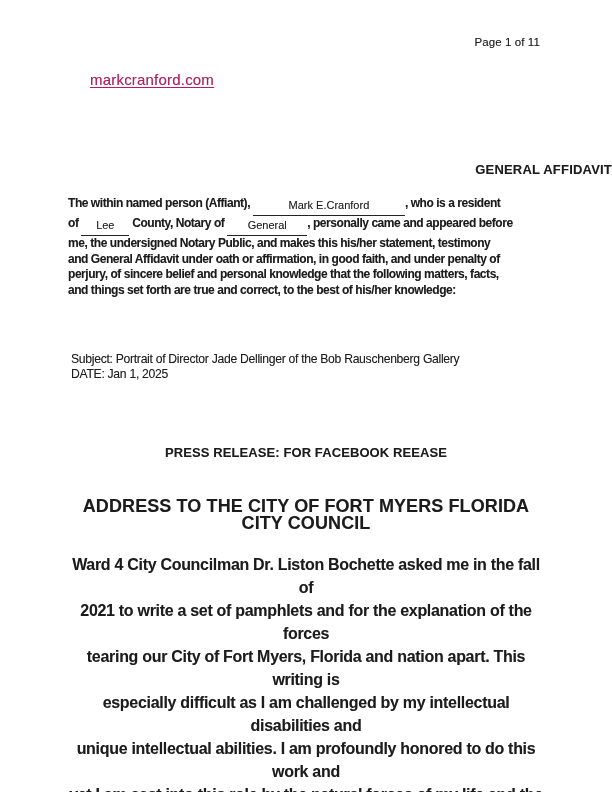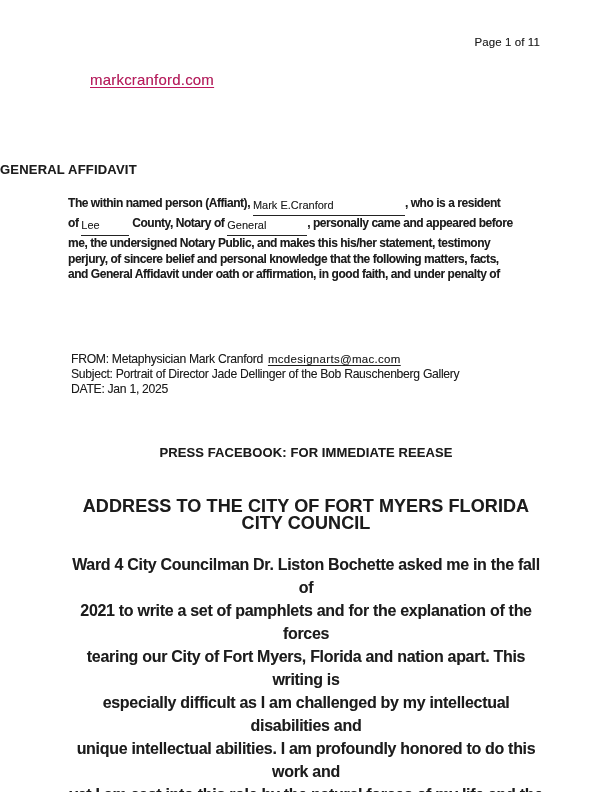--- a/index.html
+++ b/index.html
@@ -41,21 +41,21 @@
     letter-spacing: 0.3px;
     white-space: nowrap;
   }
   .banner .suffix { font-size: 11px; letter-spacing: 0.2px; }
 
   .doc-title {
     position: absolute;
     top: 162px;
     left: 0;
     width: 100%;
-    text-align: left;
+    text-align: right;
     font-size: 13px;
     font-weight: 700;
     letter-spacing: 0.2px;
     margin: 0;
   }
 
   .affidavit-par {
     position: absolute;
     top: 196px;
     left: 68px;
@@ -63,21 +63,21 @@
     font-size: 12px;
     font-weight: 700;
     letter-spacing: -0.45px;
     line-height: 15.6px;
   }
   .aff-line { white-space: nowrap; }
 
   .blank {
     display: inline-block;
     border-bottom: 1.4px solid #222222;
-    text-align: left;
+    text-align: center;
     vertical-align: -3px;
     height: 14px;
     line-height: 11px;
   }
   .blank .fill {
     font-weight: 400;
     font-size: 11px;
     letter-spacing: 0;
     display: inline-block;
     transform: translateY(-1px);
@@ -147,31 +147,31 @@
 
   <div class="site-link">markcranford.com</div>
 
 
   <h1 class="doc-title">GENERAL AFFIDAVIT</h1>
 
   <div class="affidavit-par" id="affidavit-paragraph">
       <div class="aff-line"><span>The within named person (Affiant), </span><span class="blank" style="width: 152px;"><span class="fill">Mark E.Cranford</span></span><span>, who is a resident</span></div>
       <div class="aff-line"><span>of </span><span class="blank" style="width: 48px;"><span class="fill">Lee</span></span><span> County, Notary of </span><span class="blank" style="width: 80px;"><span class="fill">General</span></span><span>, personally came and appeared before</span></div>
       <div class="aff-line"><span>me, the undersigned Notary Public, and makes this his/her statement, testimony</span></div>
+      <div class="aff-line"><span>and General Affidavit under oath or affirmation, in good faith, and under penalty of</span></div>
       <div class="aff-line"><span>perjury, of sincere belief and personal knowledge that the following matters, facts,</span></div>
-      <div class="aff-line"><span>and General Affidavit under oath or affirmation, in good faith, and under penalty of</span></div>
+      <div class="aff-line"><span>and things set forth are true and correct, to the best of his/her knowledge:</span></div>
     </div>
 
   <div class="memo">
-    <div class="memo-line"><span>FROM: Metaphysician Mark Cranford</span><span class="email">mcdesignarts@mac.com</span></div>
     <div class="memo-line">Subject: Portrait of Director Jade Dellinger of the Bob Rauschenberg Gallery</div>
     <div class="memo-line">DATE: Jan 1, 2025</div>
   </div>
 
-  <div class="press-heading">PRESS FACEBOOK: FOR IMMEDIATE REEASE</div>
+  <div class="press-heading">PRESS RELEASE: FOR FACEBOOK REEASE</div>
 
   <div class="address-heading">
     <div>ADDRESS TO THE CITY OF FORT MYERS FLORIDA</div>
     <div>CITY COUNCIL</div>
   </div>
 
   <div class="body-par">Ward 4 City Councilman Dr. Liston Bochette asked me in the fall of
 2021 to write a set of pamphlets and for the explanation of the forces
 tearing our City of Fort Myers, Florida and nation apart. This writing is
 especially difficult as I am challenged by my intellectual disabilities and

